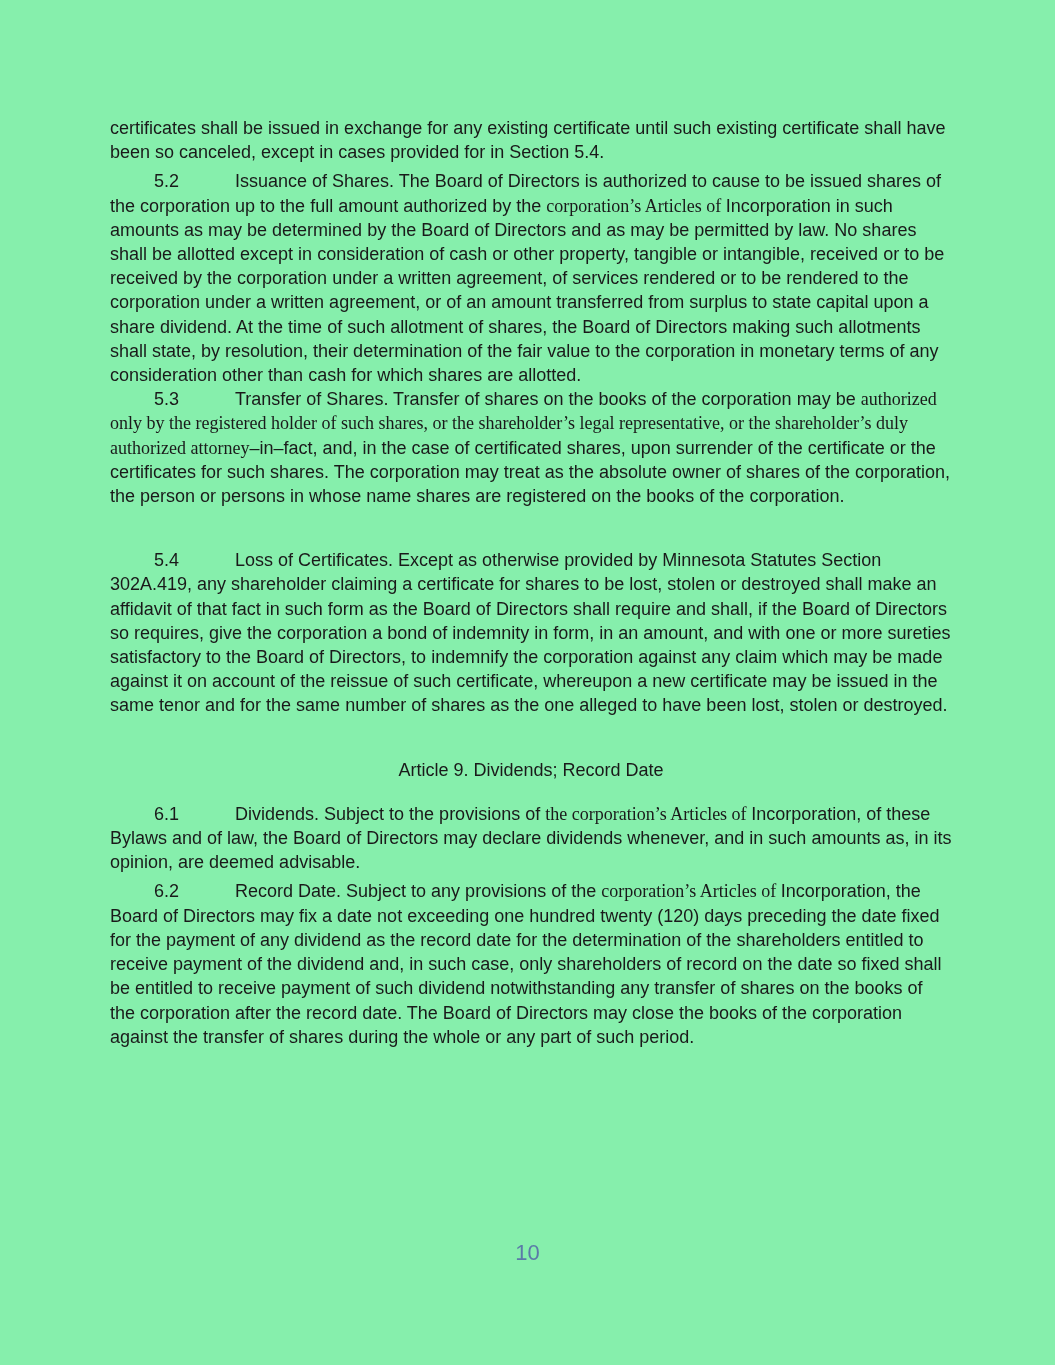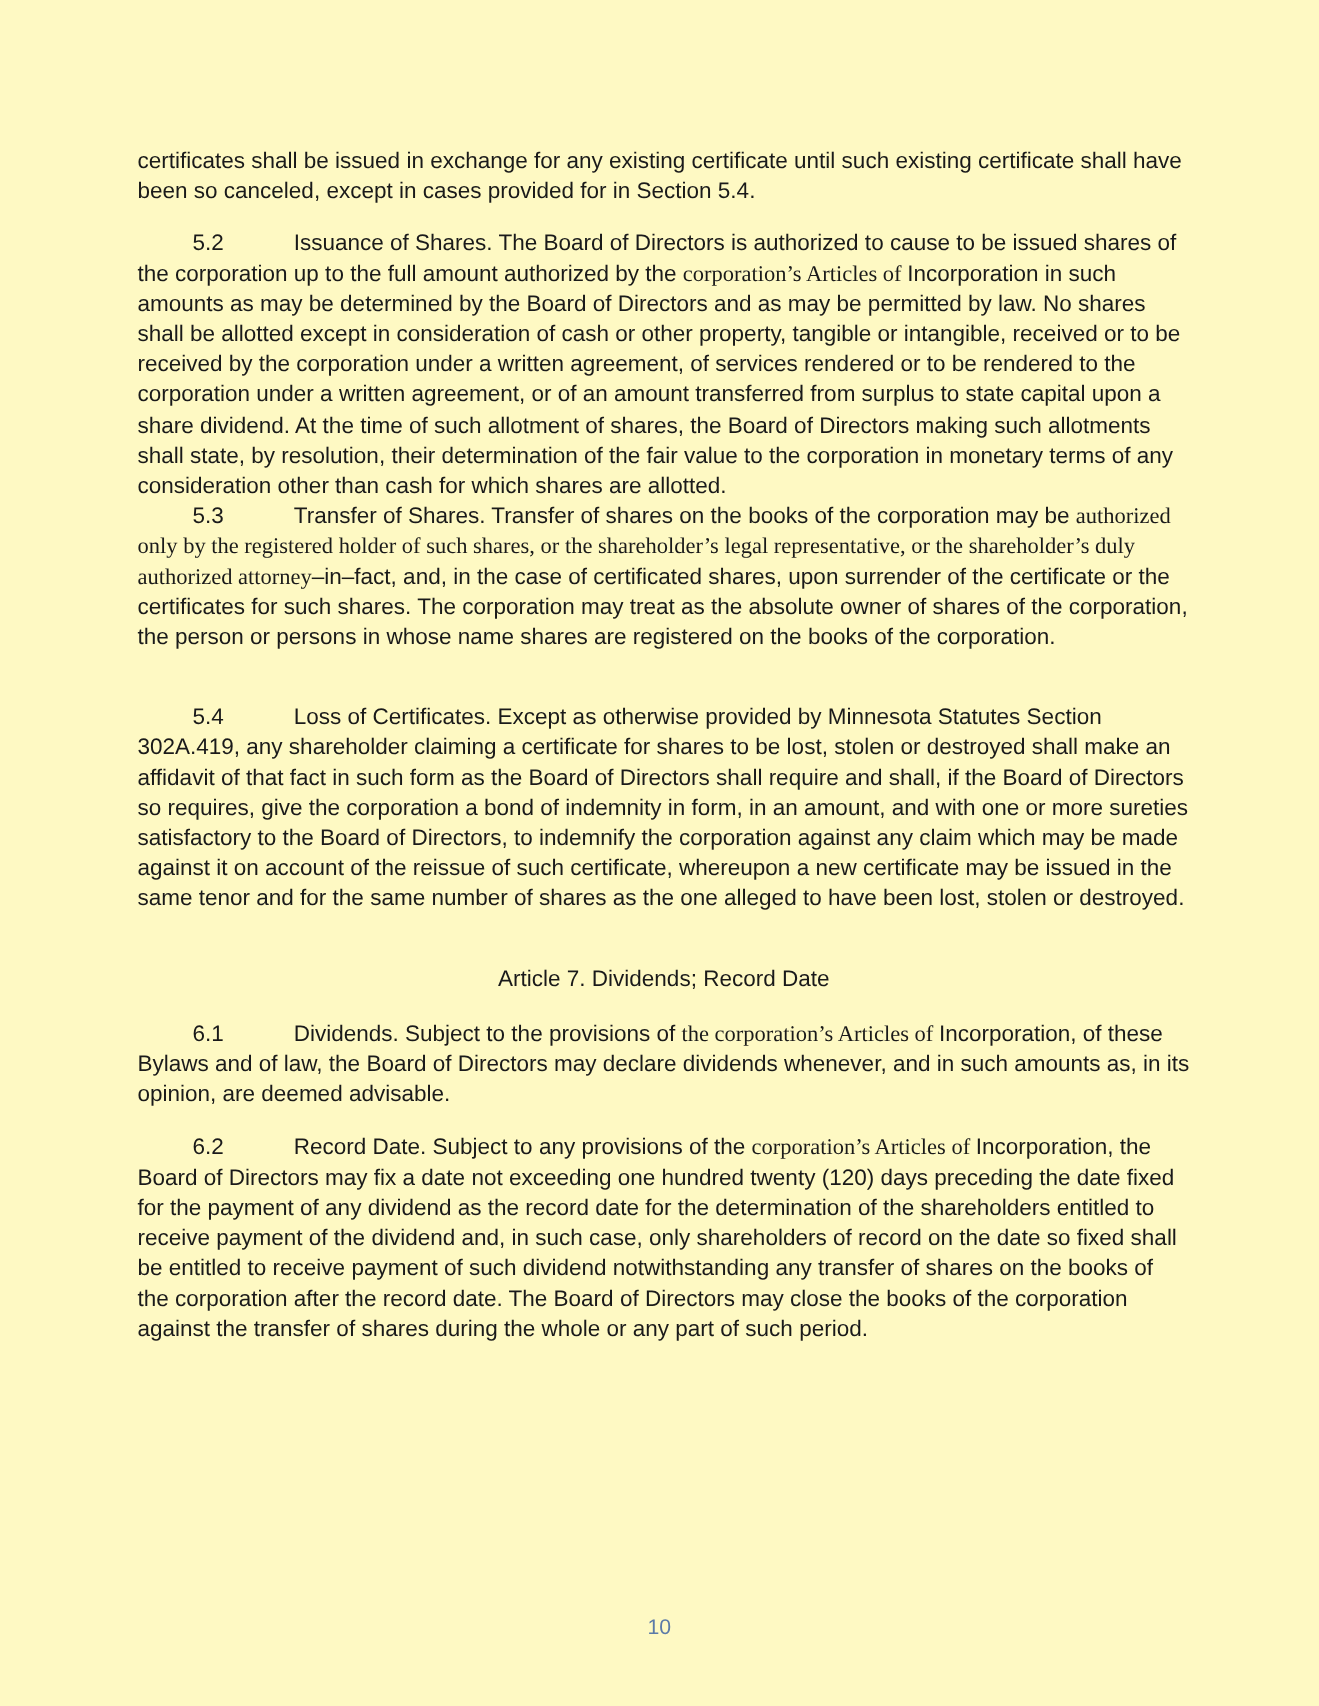--- a/index.html
+++ b/index.html
@@ -1,20 +1,20 @@
 <!DOCTYPE html>
 <html><head>
 <meta charset="utf-8">
 <style>
   html, body { margin: 0; padding: 0; background: #e8e8e8; }
   .page {
     position: relative;
     width: 1055px;
     height: 1365px;
-    background: #fef9c3;
+    background: #86efac;
     font-family: "Liberation Sans", sans-serif;
     color: #1a1a1a;
     overflow: hidden;
   }
   .content {
     position: absolute;
     left: 110px;
     top: 116px;
     width: 842px;
   }
@@ -27,48 +27,48 @@
   .sec { text-indent: 44px; }
   .num {
     display: inline-block;
     width: 81px;
     text-indent: 0;
   }
   .serif { font-family: "Liberation Serif", serif; }
   .center { text-align: center; text-indent: 0; }
   .mt10 { margin-top: 20px; }
   .mt20 { }
-  .mt22 { margin-top: 18px; }
+  .mt22 { margin-top: 5px; }
   .mt24 { margin-top: 40px; }
   .mt38 { margin-top: 40px; }
   .pagenum {
     position: absolute;
-    top: 1292px;
+    top: 1240px;
     left: 0;
     width: 100%;
     text-align: center;
-    font-size: 17px;
+    font-size: 22px;
     color: #5b7aa8;
   }
 </style>
 </head>
 <body>
 
 <div class="page">
   <div class="content">
 
     <p class="para">certificates shall be issued in exchange for any existing certificate until such existing certificate shall have been so canceled, except in cases provided for in Section 5.4.</p>
 
     <p class="para sec mt22"><span class="num">5.2</span><span>Issuance of Shares. The Board of Directors is authorized to cause to be issued shares of the corporation up to the full amount authorized by the </span><span class="serif">corporation’s Articles of </span><span>Incorporation in such amounts as may be determined by the Board of Directors and as may be permitted by law. No shares shall be allotted except in consideration of cash or other property, tangible or intangible, received or to be received by the corporation under a written agreement, of services rendered or to be rendered to the corporation under a written agreement, or of an amount transferred from surplus to state capital upon a share dividend. At the time of such allotment of shares, the Board of Directors making such allotments shall state, by resolution, their determination of the fair value to the corporation in monetary terms of any consideration other than cash for which shares are allotted.</span></p>
 
     <p class="para sec mt20"><span class="num">5.3</span><span>Transfer of Shares. Transfer of shares on the books of the corporation may be </span><span class="serif">authorized only by the registered holder of such shares, or the shareholder’s legal representative, or the shareholder’s duly authorized attorney</span><span>–in–fact, and, in the case of certificated shares, upon surrender of the certificate or the certificates for such shares. The corporation may treat as the absolute owner of shares of the corporation, the person or persons in whose name shares are registered on the books of the corporation.</span></p>
 
     <p class="para sec mt24"><span class="num">5.4</span><span>Loss of Certificates. Except as otherwise provided by Minnesota Statutes Section 302A.419, any shareholder claiming a certificate for shares to be lost, stolen or destroyed shall make an affidavit of that fact in such form as the Board of Directors shall require and shall, if the Board of Directors so requires, give the corporation a bond of indemnity in form, in an amount, and with one or more sureties satisfactory to the Board of Directors, to indemnify the corporation against any claim which may be made against it on account of the reissue of such certificate, whereupon a new certificate may be issued in the same tenor and for the same number of shares as the one alleged to have been lost, stolen or destroyed.</span></p>
 
-    <p class="para center mt38">Article 7. Dividends; Record Date</p>
+    <p class="para center mt38">Article 9. Dividends; Record Date</p>
 
     <p class="para sec mt10"><span class="num">6.1</span><span>Dividends. Subject to the provisions of </span><span class="serif">the corporation’s Articles of </span><span>Incorporation, of these Bylaws and of law, the Board of Directors may declare dividends whenever, and in such amounts as, in its opinion, are deemed advisable.</span></p>
 
     <p class="para sec mt22"><span class="num">6.2</span><span>Record Date. Subject to any provisions of the </span><span class="serif">corporation’s Articles of </span><span>Incorporation, the Board of Directors may fix a date not exceeding one hundred twenty (120) days preceding the date fixed for the payment of any dividend as the record date for the determination of the shareholders entitled to receive payment of the dividend and, in such case, only shareholders of record on the date so fixed shall be entitled to receive payment of such dividend notwithstanding any transfer of shares on the books of the corporation after the record date. The Board of Directors may close the books of the corporation against the transfer of shares during the whole or any part of such period.</span></p>
 
   </div>
 
   <div class="pagenum">10</div>
 </div>
 

